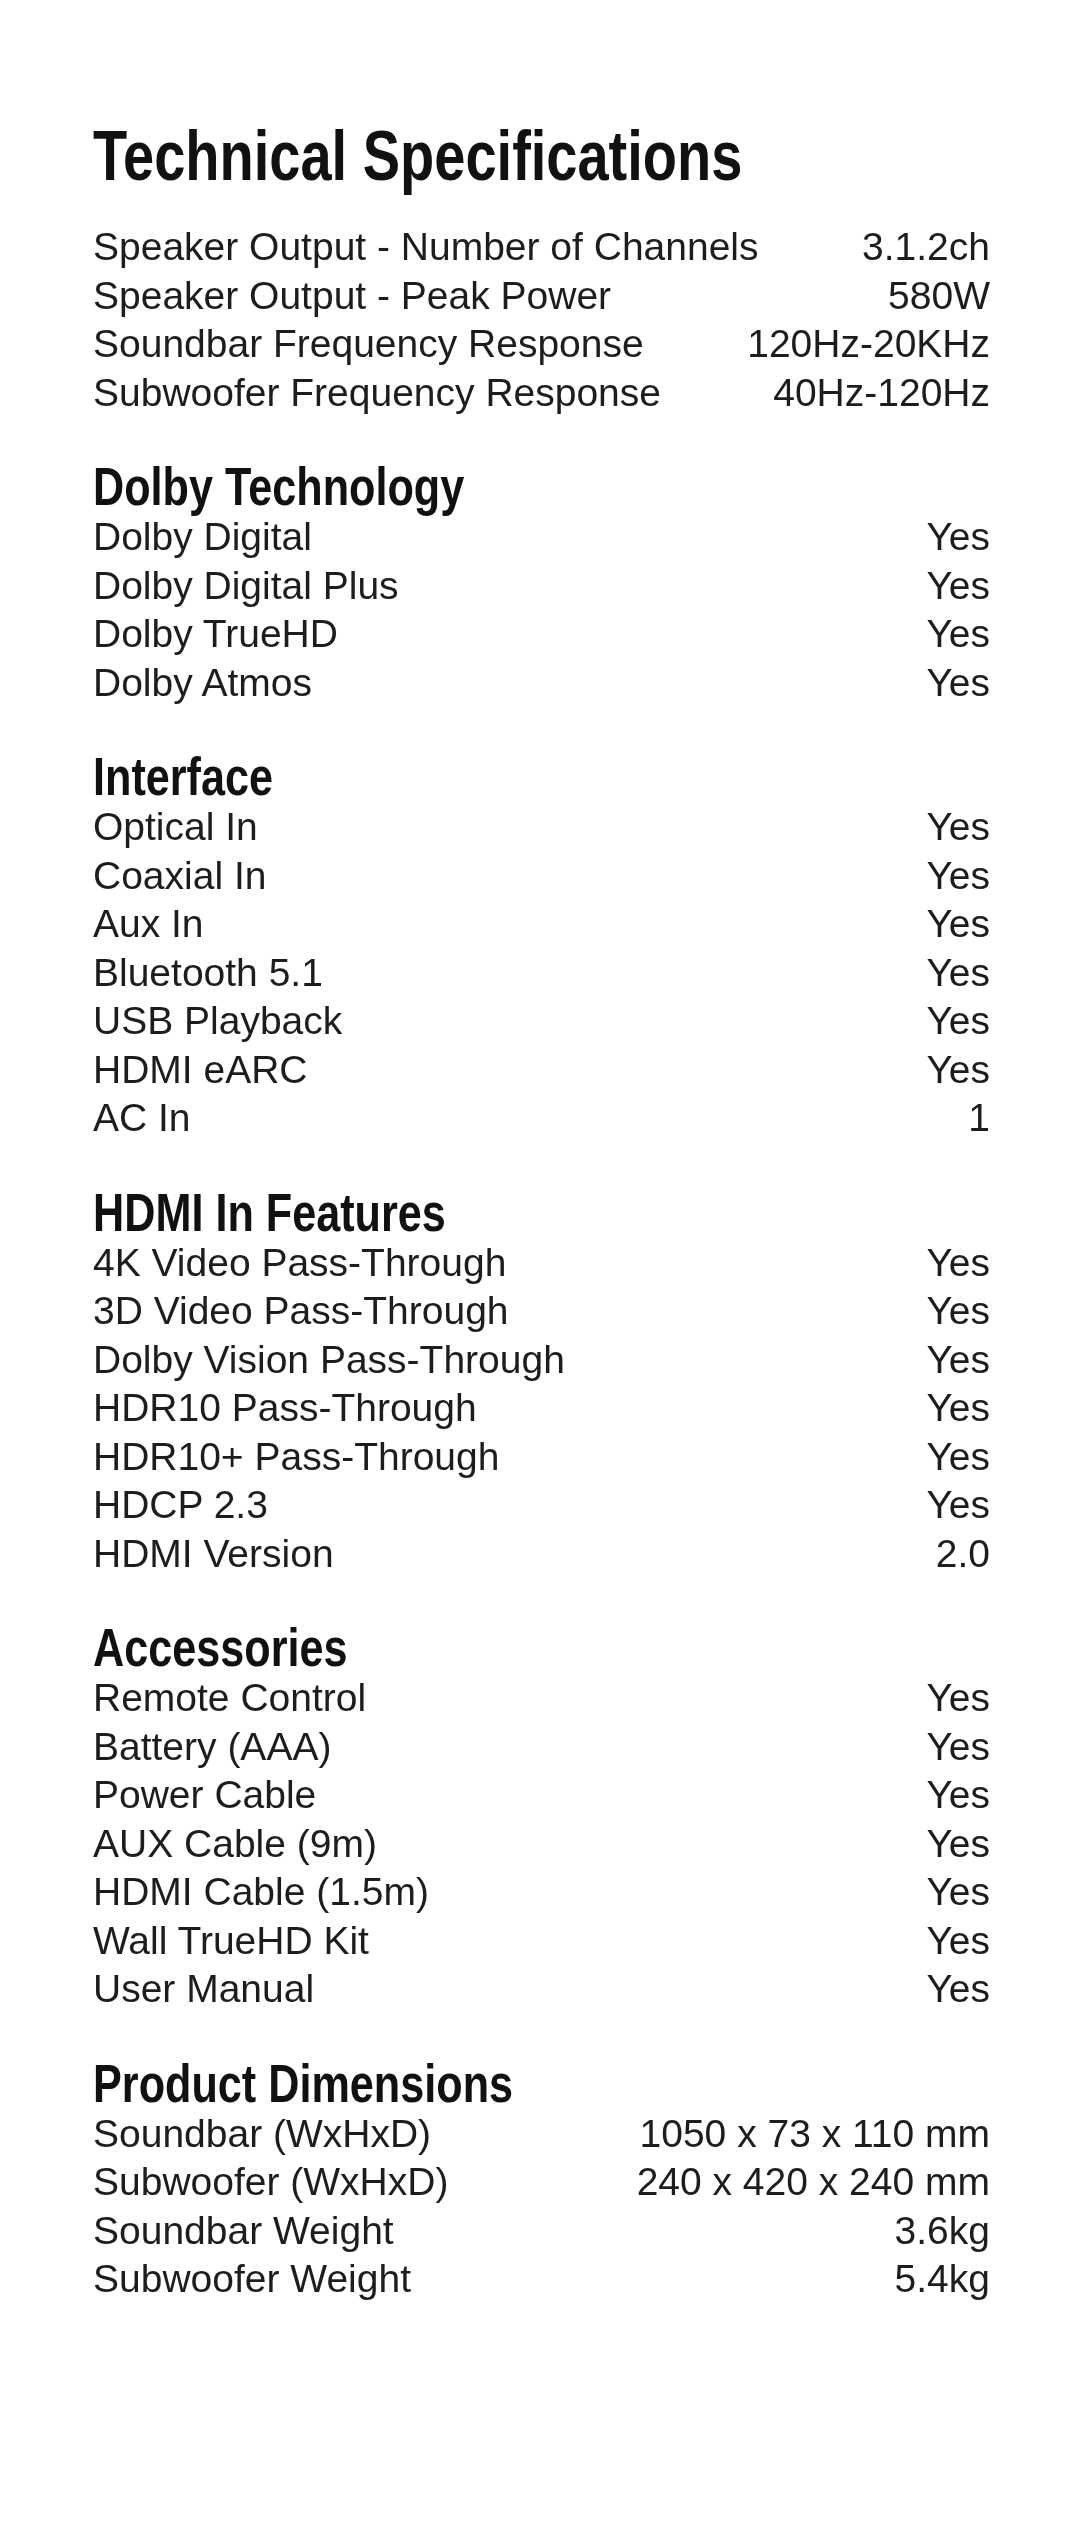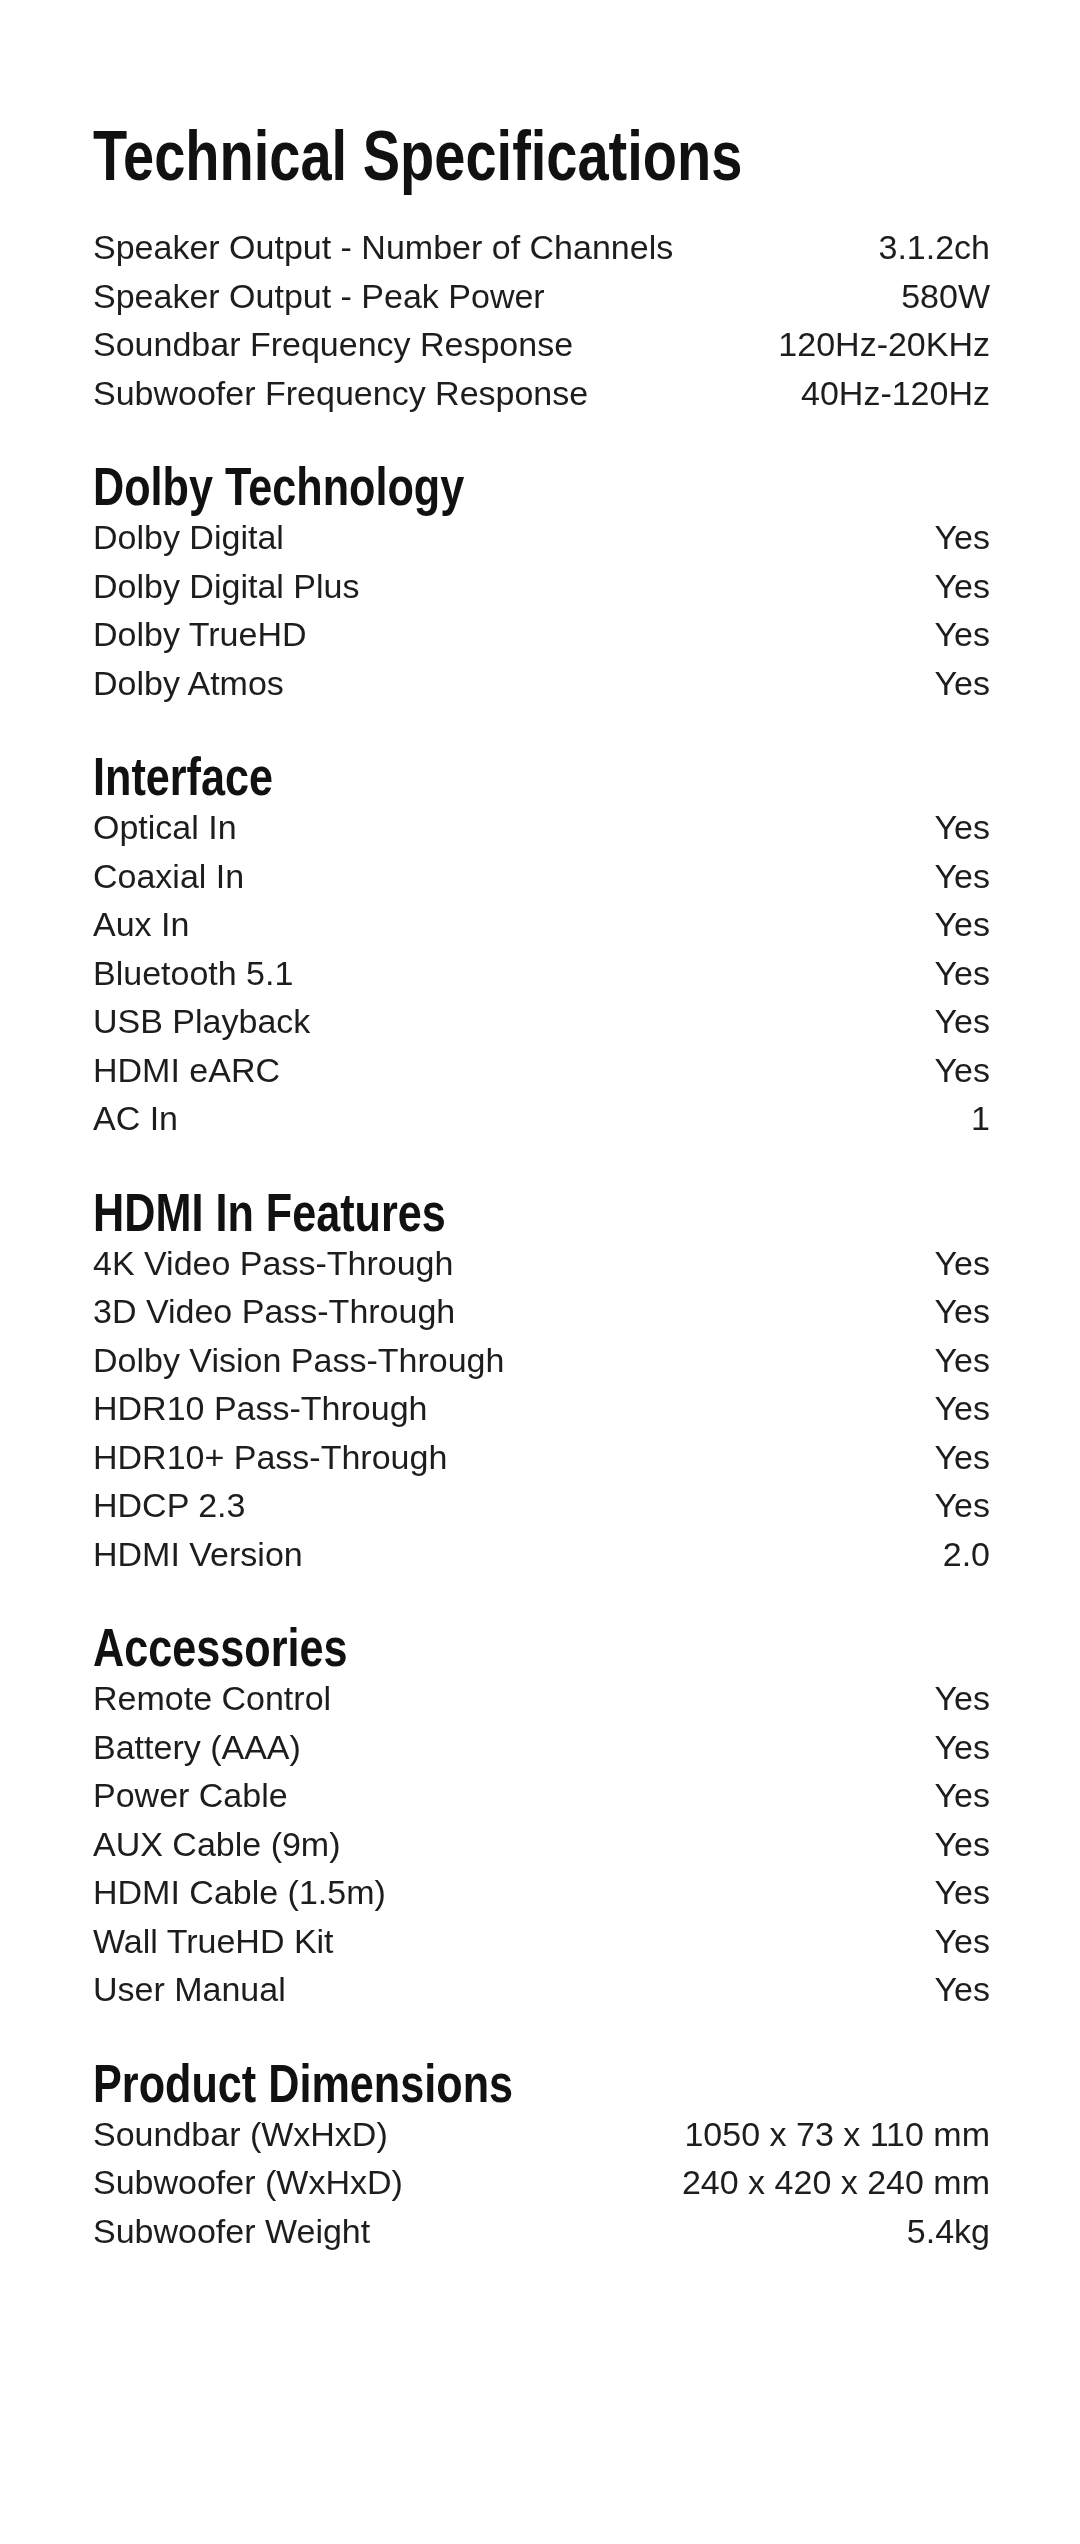--- a/index.html
+++ b/index.html
@@ -34,21 +34,21 @@
     color: #111111;
     margin: 42px 0 0 0;
     transform: scaleX(0.8);
     transform-origin: left center;
     white-space: nowrap;
   }
   .spec-row {
     display: flex;
     justify-content: space-between;
     align-items: baseline;
-    font-size: 34px;
+    font-size: 39px;
     line-height: 48.5px;
     color: #1d1d1d;
   }
   .spec-row .label {
     text-align: left;
     white-space: nowrap;
   }
   .spec-row .value {
     text-align: left;
     white-space: nowrap;
@@ -200,19 +200,23 @@
     <h2 class="section-heading">Product Dimensions</h2>
     <div class="spec-row">
       <span class="label">Soundbar (WxHxD)</span>
       <span class="value">1050 x 73 x 110 mm</span>
     </div>
     <div class="spec-row">
       <span class="label">Subwoofer (WxHxD)</span>
       <span class="value">240 x 420 x 240 mm</span>
     </div>
     <div class="spec-row">
+      <span class="label">Soundbar Weight</span>
+      <span class="value">3.6kg</span>
+    </div>
+    <div class="spec-row">
       <span class="label">Subwoofer Weight</span>
       <span class="value">5.4kg</span>
     </div>
   </section>
 
 
 </div>
 
 </body></html>

